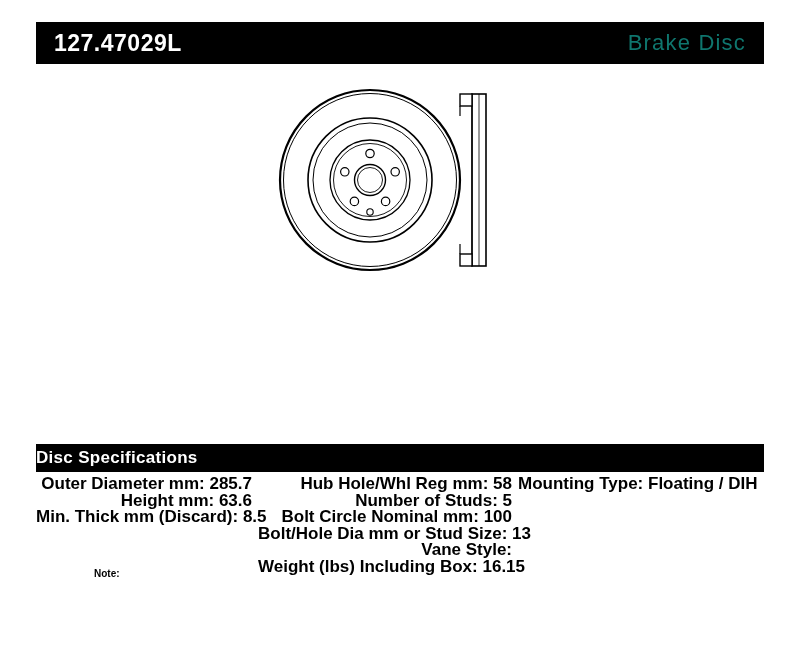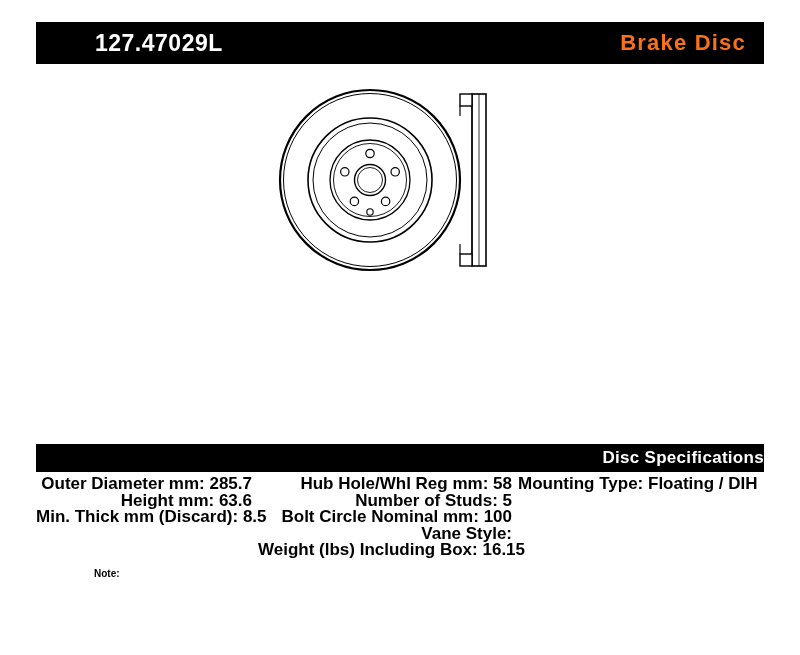--- a/index.html
+++ b/index.html
@@ -29,27 +29,26 @@
     align-items: center;
     justify-content: space-between;
     box-sizing: border-box;
     padding: 0 18px;
   }
   .part-number {
     font-size: 23px;
     font-weight: bold;
     letter-spacing: 0.5px;
     color: #ffffff;
-    margin-left: 41px;
   }
   .product-title {
     font-size: 22px;
-    font-weight: bold;
+    font-weight: normal;
     letter-spacing: 1.2px;
-    color: #f97316;
+    color: #0f766e;
     text-align: right;
   }
 
   
   .drawing-area {
     position: absolute;
     left: 36px;
     top: 80px;
     width: 728px;
     height: 330px;
@@ -60,21 +59,21 @@
   .specs-title-bar {
     position: absolute;
     left: 36px;
     top: 444px;
     width: 728px;
     height: 28px;
     background: #000000;
     color: #ffffff;
     display: flex;
     align-items: center;
-    justify-content: flex-end;
+    justify-content: flex-start;
   }
   .specs-title {
     font-size: 17px;
     font-weight: bold;
     color: #ffffff;
     letter-spacing: 0.3px;
   }
 
   .specs-body {
     position: absolute;
@@ -190,20 +189,24 @@
     </div>
     <div class="spec-row">
       <span class="label">Number of Studs:</span> 
       <span class="value">5</span>
     </div>
     <div class="spec-row">
       <span class="label">Bolt Circle Nominal mm:</span> 
       <span class="value">100</span>
     </div>
     <div class="spec-row">
+      <span class="label">Bolt/Hole Dia mm or Stud Size:</span> 
+      <span class="value">13</span>
+    </div>
+    <div class="spec-row">
       <span class="label">Vane Style:</span> 
       <span class="value"></span>
     </div>
     <div class="spec-row">
       <span class="label">Weight (lbs) Including Box:</span> 
       <span class="value">16.15</span>
     </div>
   </div>
 
   <div class="spec-col col-right">

